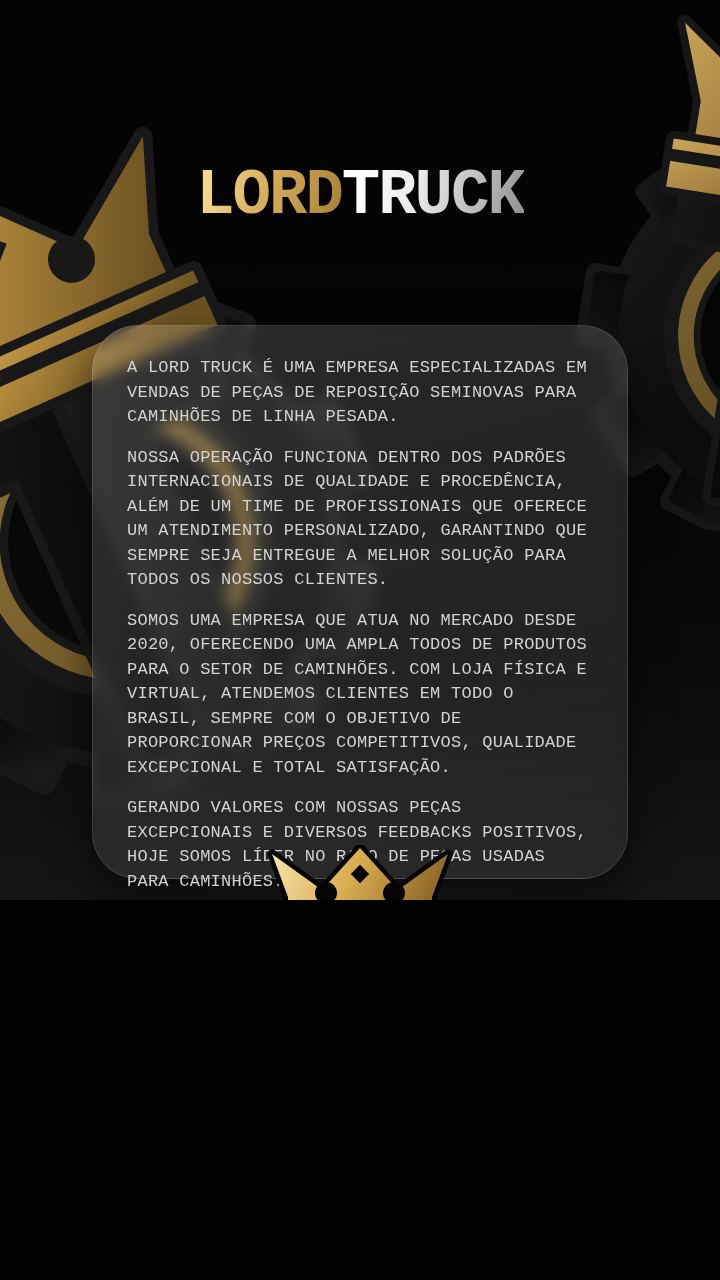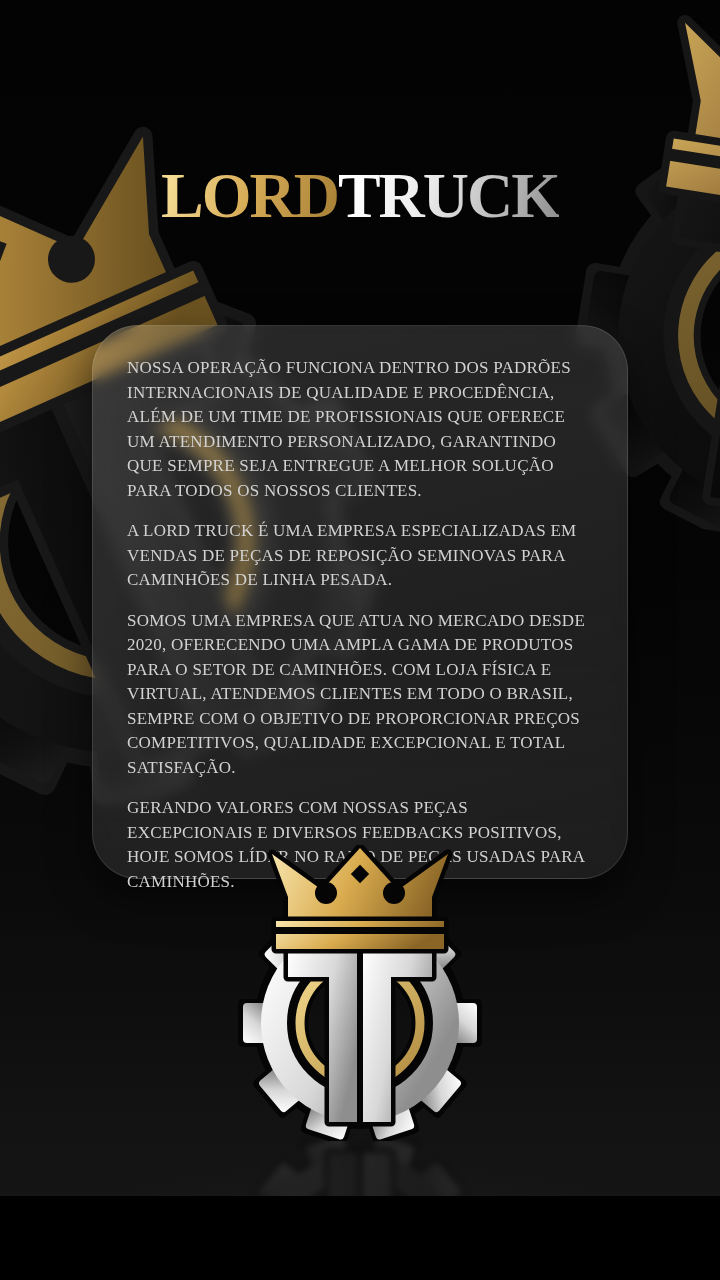--- a/index.html
+++ b/index.html
@@ -1,19 +1,19 @@
 <!DOCTYPE html>
 <html><head>
 <meta charset="utf-8">
 <style>
   html,body{margin:0;padding:0;background:#000;}
   .screen{
-    position:relative;width:720px;height:1196px;overflow:hidden;
+    position:relative;width:720px;height:900px;overflow:hidden;
     background:#404040;
-    font-family:Liberation Serif, serif;
+    font-family:Liberation Mono, monospace;
     -webkit-font-smoothing:antialiased;
   }
   .bg-gradient{
     position:absolute;inset:0;z-index:0;
     background:linear-gradient(180deg,#030303 0%,#050505 50%,#0b0b0b 76%,#151515 100%);
   }
   .floor-glow{
     position:absolute;left:-10%;bottom:-150px;width:120%;height:520px;z-index:1;
     background:radial-gradient(ellipse 58% 55% at 50% 100%, rgba(95,95,95,0.28), rgba(45,45,45,0.12) 45%, transparent 72%);
   }
@@ -199,23 +199,23 @@
   <circle cx="184" cy="48" r="11" fill="var(--outline)"></circle>
   <rect x="143.5" y="22.5" width="13" height="13" transform="rotate(45 150 29)" fill="var(--outline)"></rect>
 </svg>
 </div>
 
   <header class="brand">
     <h1 class="brand-title"><span class="t-gold">LORD</span><span class="t-silver">TRUCK</span></h1>
   </header>
 
   <section class="glass-card">
+    <p>A LORD TRUCK É UMA EMPRESA ESPECIALIZADAS EM VENDAS DE PEÇAS DE REPOSIÇÃO SEMINOVAS PARA CAMINHÕES DE LINHA PESADA.</p>
     <p>NOSSA OPERAÇÃO FUNCIONA DENTRO DOS PADRÕES INTERNACIONAIS DE QUALIDADE E PROCEDÊNCIA, ALÉM DE UM TIME DE PROFISSIONAIS QUE OFERECE UM ATENDIMENTO PERSONALIZADO, GARANTINDO QUE SEMPRE SEJA ENTREGUE A MELHOR SOLUÇÃO PARA TODOS OS NOSSOS CLIENTES.</p>
-    <p>A LORD TRUCK É UMA EMPRESA ESPECIALIZADAS EM VENDAS DE PEÇAS DE REPOSIÇÃO SEMINOVAS PARA CAMINHÕES DE LINHA PESADA.</p>
-    <p>SOMOS UMA EMPRESA QUE ATUA NO MERCADO DESDE 2020, OFERECENDO UMA AMPLA GAMA DE PRODUTOS PARA O SETOR DE CAMINHÕES. COM LOJA FÍSICA E VIRTUAL, ATENDEMOS CLIENTES EM TODO O BRASIL, SEMPRE COM O OBJETIVO DE PROPORCIONAR PREÇOS COMPETITIVOS, QUALIDADE EXCEPCIONAL E TOTAL SATISFAÇÃO.</p>
+    <p>SOMOS UMA EMPRESA QUE ATUA NO MERCADO DESDE 2020, OFERECENDO UMA AMPLA TODOS DE PRODUTOS PARA O SETOR DE CAMINHÕES. COM LOJA FÍSICA E VIRTUAL, ATENDEMOS CLIENTES EM TODO O BRASIL, SEMPRE COM O OBJETIVO DE PROPORCIONAR PREÇOS COMPETITIVOS, QUALIDADE EXCEPCIONAL E TOTAL SATISFAÇÃO.</p>
     <p>GERANDO VALORES COM NOSSAS PEÇAS EXCEPCIONAIS E DIVERSOS FEEDBACKS POSITIVOS, HOJE SOMOS LÍDER NO RAMO DE PEÇAS USADAS PARA CAMINHÕES.</p>
   </section>
 
   <div class="main-logo" style="--crownA: #f8e6ae; --crownB: #d9ab4e; --crownC: #8a6526; --silverA: #ffffff; --silverB: #d8d8d8; --silverC: #8e8e8e; --ringA: #f3d98c; --ringB: #b08a3e; --outline: #050505;">
 <svg viewBox="0 0 300 296" xmlns="http://www.w3.org/2000/svg">
   <defs>
     <linearGradient id="lg2-gold" x1="0" y1="0" x2="1" y2="0.25">
       <stop offset="0" stop-color="var(--crownA)"></stop>
       <stop offset="0.5" stop-color="var(--crownB)"></stop>
       <stop offset="1" stop-color="var(--crownC)"></stop>

